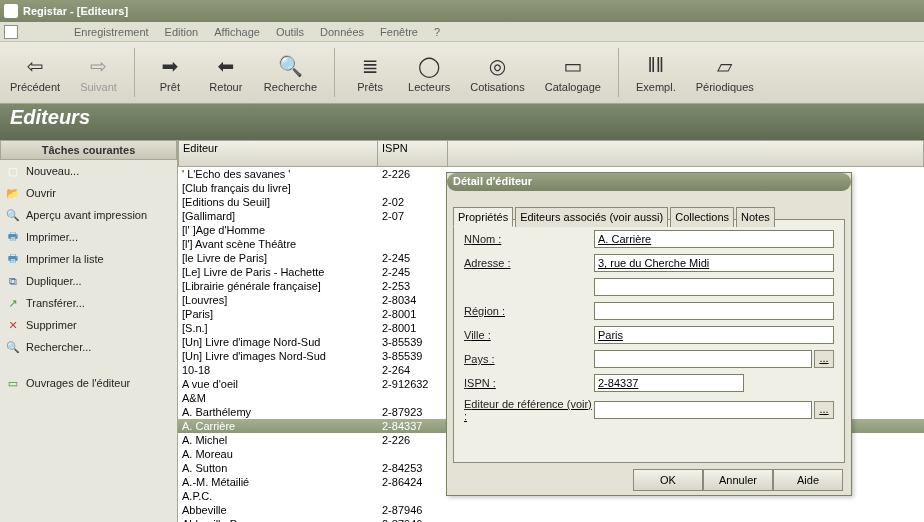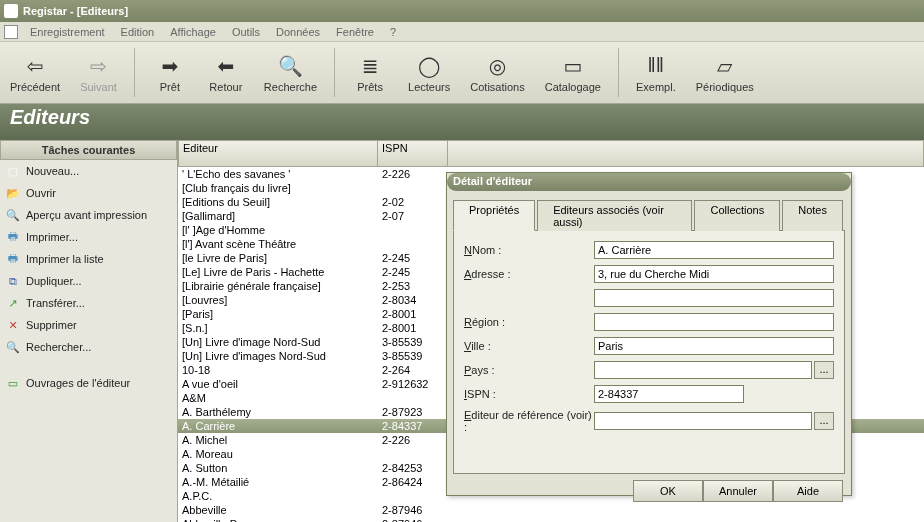--- a/index.html
+++ b/index.html
@@ -1,19 +1,19 @@
 <!DOCTYPE html>
 <html><head>
 <meta charset="utf-8">
 <style>
   * { box-sizing: border-box; font-family: Tahoma, Arial, sans-serif; font-size: 11px; }
   body { margin:0; padding:0; background:#e0e0d3; width:924px; height:522px; overflow:hidden; }
   .titlebar { height:22px; background:linear-gradient(to bottom,#909a7a,#7a8466); color:#fff; display:flex; align-items:center; padding:0 4px; font-weight:bold; }
   .titlebar .icon { width:14px; height:14px; background:#fff; margin-right:5px; border-radius:2px; }
-  .menubar { height:20px; background:#e0e0d3; border-bottom:1px solid #c6c6b6; display:flex; align-items:center; padding:4px 4px; color:#666; }
+  .menubar { height:20px; background:#e0e0d3; border-bottom:1px solid #c6c6b6; display:flex; align-items:center; padding:4px 4px; color:#666;gap:44px; }
   .menubar .mitem { padding:2px 8px; cursor:default; }
   .menubar .micon { width:14px; height:14px; border:1px solid #8c8c8c; background:#fff; margin-right:4px; }
   .toolbar { height:62px; background:linear-gradient(to bottom,#eceade,#d8d6c8); display:flex; border-bottom:1px solid #a6a694; }
   .tbtn { display:flex; flex-direction:column; align-items:center; justify-content:center; padding:4px 10px; color:#333; cursor:default; min-width:56px; }
   .tbtn.disabled { color:#999; }
   .tbtn .ticon { width:26px; height:26px; margin-bottom:2px; display:flex; align-items:center; justify-content:center; font-size:20px; }
   .sep { width:1px; background:#b0b0a0; margin:6px 7px; }
   .header { height:36px; background:linear-gradient(to bottom,#7e8a6e,#5f6a52); color:#fff; font-size:20px; font-weight:bold; font-style:italic; padding:2px 10px; }
   .body { display:flex; height:388px; }
   .sidebar { width:178px; background:#e8e7dd; border-right:1px solid #a6a694; }
@@ -27,23 +27,23 @@
   .gridbody { overflow:hidden; }
   .row { display:flex; height:14px; line-height:14px; }
   .row.selected { background:linear-gradient(to bottom,#a6b090,#8c9778); color:#fff; }
   .row .cell { padding:0 4px; white-space:nowrap; overflow:hidden; text-overflow:ellipsis; }
   .c1 { width:200px; }
   .c2 { width:70px; }
   
   .dialog { position:absolute; left:268px; top:32px; width:406px; height:324px; background:#e3e2d5; border:1px solid #7a8264; box-shadow:2px 2px 4px rgba(0,0,0,.2); }
   .dlgtitle { height:18px; background:linear-gradient(to bottom,#9ba485,#7a8466); color:#fff; font-weight:bold; padding:2px 6px;border-radius:9px; }
   .tabs { display:flex; margin:8px 6px 0 6px; }
-  .tab { border:1px solid #8a8a78; border-bottom:none; padding:3px 15px; background:#e3e2d5; margin-right:2px; cursor:default; position:relative; top:1px; }
+  .tab { border:1px solid #8a8a78; border-bottom:none; padding:3px 4px; background:#e3e2d5; margin-right:2px; cursor:default; position:relative; top:8px; }
   .tab.active { background:#f0efe5; border-bottom:1px solid #f0efe5; }
-  .tabpanel { background:#f0efe5; border:1px solid #8a8a78; margin:0 6px; padding:10px; height:244px; }
+  .tabpanel { background:#f0efe5; border:1px solid #8a8a78; margin:0 6px; padding:10px; height:244px;text-decoration:underline; }
   .frow { display:flex; align-items:center; margin-bottom:6px; }
   .flabel { width:130px; color:#222; }
   .finput { flex:1; border:1px solid #7a8264; background:#fff; height:18px; padding:1px 3px; }
   .btnbrowse { width:20px; height:18px; border:1px solid #8a8a78; background:#e3e2d5; margin-left:2px; text-align:center; line-height:14px; cursor:default; }
   .dlgbtns { display:flex; justify-content:flex-end; padding:6px 8px; gap:0; }
   .dbtn { width:70px; height:22px; border:1px solid #8a8a78; background:linear-gradient(to bottom,#f4f3ea,#d8d6c8); text-align:center; line-height:20px; cursor:default; }
   .u { text-decoration:underline; }
 </style>
 </head>
 <body>

